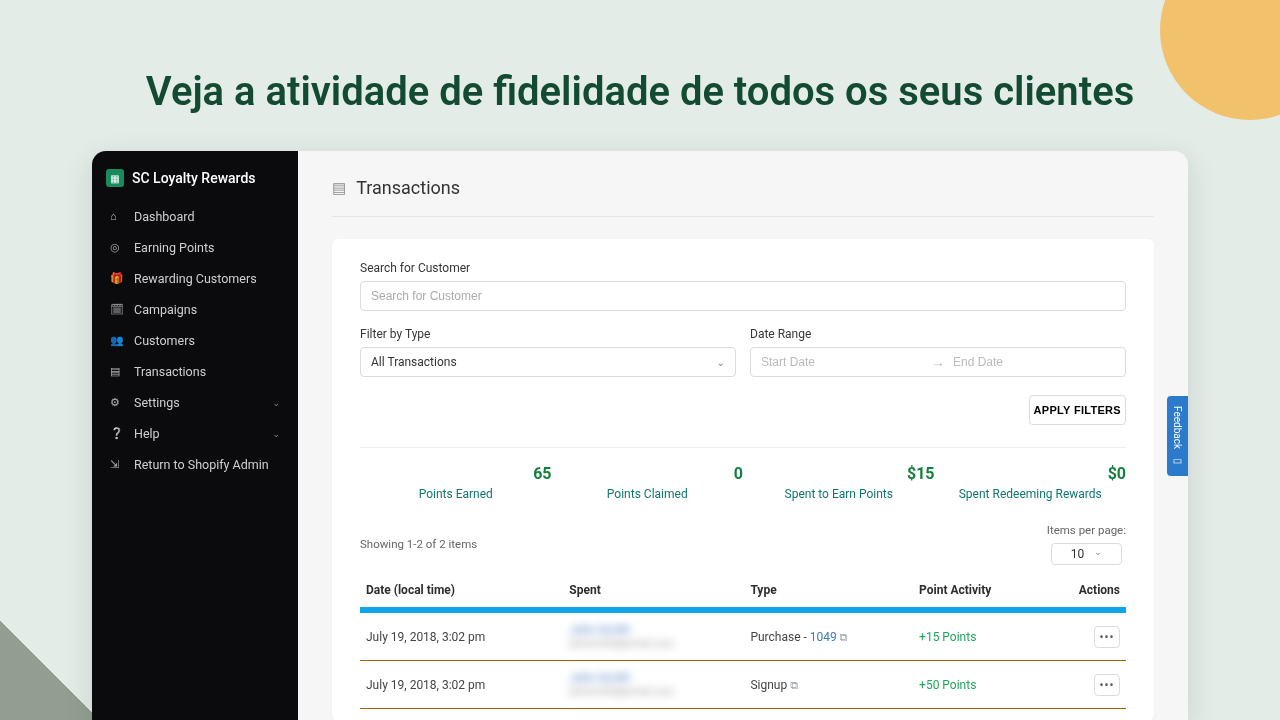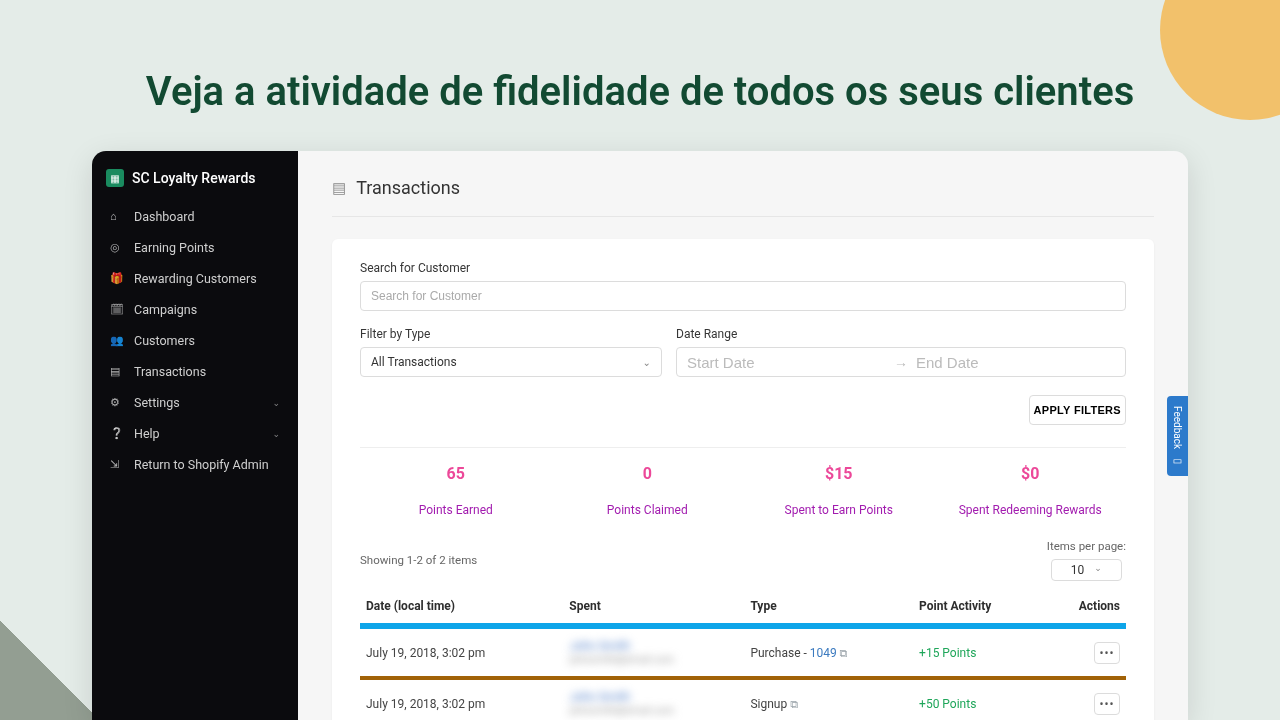--- a/index.html
+++ b/index.html
@@ -19,36 +19,36 @@
 .page-title { display: flex; align-items: center; gap: 10px; color: #333; font-size: 18px; padding-bottom: 18px; border-bottom: 1px solid #e6e6e6; }
 .page-title .pic { color: #8a8a8a; font-size: 15px; }
 .panel { background: #fff; border-radius: 6px; margin-top: 22px; padding: 22px 28px 12px; box-shadow: 0 1px 3px rgba(0,0,0,.05); }
 .lbl { font-size: 12px; color: #363636; margin-bottom: 6px; display: block; }
 .inp, .sel { width: 100%; height: 30px; border: 1px solid #dcdcdc; border-radius: 4px; padding: 0 10px; font-size: 12px; color: #333; background: #fff; }
 .inp::placeholder { color: #aaa; }
 .sel { display: flex; align-items: center; justify-content: space-between; }
 .filter-row { display: flex; gap: 14px; margin-top: 16px; }
 .filter-row > div { flex: 1; }
 .date-wrap { display: flex; align-items: center; border: 1px solid #dcdcdc; border-radius: 4px; height: 30px; padding: 0 10px; gap: 8px; }
-.date-wrap input { border: none; flex: 1; font-size: 15px; color: #701a75; outline: none; background: transparent; }
+.date-wrap input { border: none; flex: 1; font-size: 12px; color: #701a75; outline: none; background: transparent; }
 .date-wrap input::placeholder { color: #bbb; }
 .date-arrow { color: #bbb; font-size: 14px; }
 .apply-row { display: flex; justify-content: flex-end; margin: 18px 0 22px; }
 .btn-apply { border: 1px solid #dcdcdc; background: #fff; border-radius: 4px; font-size: 11px; font-weight: 600; letter-spacing: .3px; padding: 8px 4px; cursor: pointer; }
 .stats { display: flex; border-top: 1px solid #eee; padding: 16px 0 22px; }
 .stat { flex: 1; text-align: center; }
-.stat-v { font-size: 16px; font-weight: 700; color: #ec4899; }
-.stat-l { font-size: 12px; color: #a21caf; margin-top: 20px; }
+.stat-v { font-size: 16px; font-weight: 700; color: #15803d; text-align: right; }
+.stat-l { font-size: 12px; color: #0f766e; margin-top: 4px; }
 .pager { display: flex; justify-content: space-between; align-items: center; font-size: 11.5px; color: #666; margin-bottom: 8px; }
 .pager .ipp { display: flex; align-items: center; gap: 6px; flex-direction: column; }
 .ipp-sel { border: 1px solid #dcdcdc; border-radius: 4px; padding: 3px 19px; display: flex; gap: 10px; font-size: 12px; color: #333; }
 table { width: 100%; border-collapse: collapse; font-size: 12px; }
 th { text-align: left; font-weight: 700; color: #2e2e2e; padding: 10px 6px; border-bottom: 6px solid #0ea5e9; }
 th.r, td.r { text-align: right; }
-td { padding: 10px 6px; border-bottom: 4px solid #a16207; color: #444; vertical-align: middle; }
+td { padding: 10px 6px; border-bottom: 1px solid #a16207; color: #444; vertical-align: middle; }
 .blur { filter: blur(4px); color: #4f7ec9; }
 .blur-sm { filter: blur(4px); font-size: 10.5px; color: #9a9a9a; }
 .link { color: #3b7abf; }
 .badge-order { color: #9aa3a9; font-size: 11px; }
 .pos { color: #1fa65a; }
 .dotmenu { border: 1px solid #dcdcdc; border-radius: 4px; width: 26px; height: 22px; display: inline-flex; align-items: center; justify-content: center; cursor: pointer; color: #555; font-size: 12px; letter-spacing: 1px; }
 .feedback { position: absolute; right: 0; top: 50%; transform: translateY(-50%); background: #2c7acb; color: #fff; font-size: 10px; padding: 10px 5px; writing-mode: vertical-rl; border-radius: 4px 0 0 4px; display: flex; align-items: center; gap: 6px; }
 </style>
 </head>
 <body>

